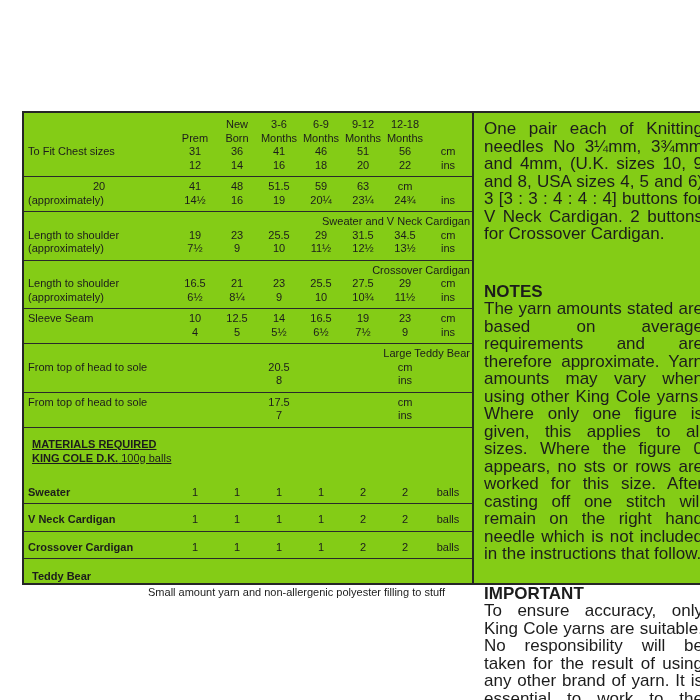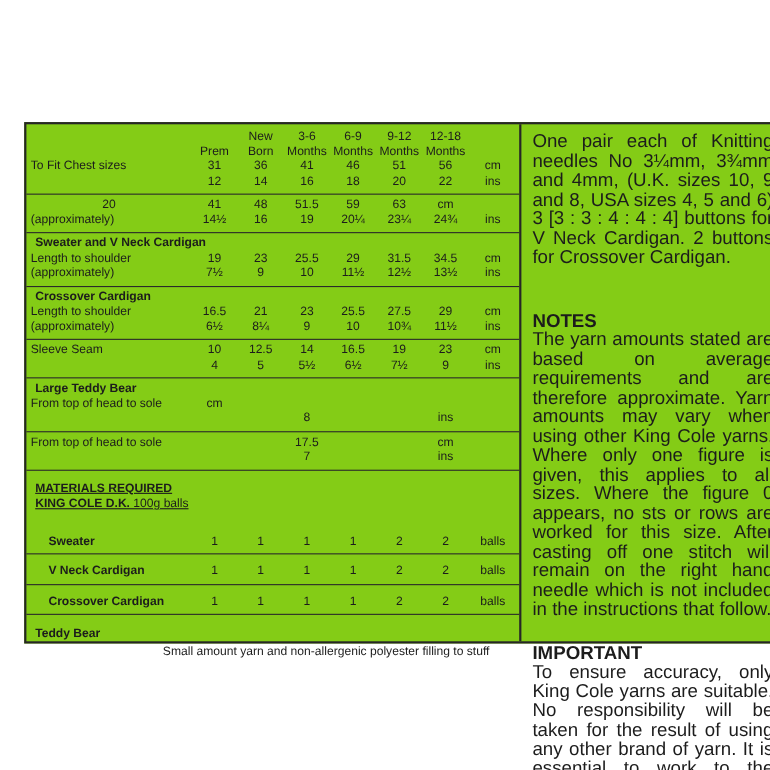--- a/index.html
+++ b/index.html
@@ -32,32 +32,32 @@
   .trow {
     display: grid;
     grid-template-columns: 150px repeat(6, 42px) 44px;
     font-size: 11px;
     line-height: 13.5px;
   }
   .cell { white-space: nowrap; }
   .cell.label { padding-left: 4px; text-align: left; }
   .cell.num  { text-align: center; }
   .cell.unit { text-align: center; }
-  .cell.title { grid-column: 1 / -1; font-weight: bold; padding-left: 8px; }
+  .cell.title { grid-column: 1 / -1; font-weight: normal; padding-left: 8px; text-align: right; }
   .cell.center-span { grid-column: 2 / 7; text-align: center; }
   .colhead { text-align: center; }
   .mat-head {
     padding: 9px 0 12px 8px;
     font-size: 11px; line-height: 14px;
     font-weight: bold;
     text-decoration: underline;
   }
   .mat-head .normal { font-weight: normal; margin-top: 20px; }
   .ball-sec { padding: 9px 0 4px 0; }
-  .ball-sec .label { font-weight: bold; margin-left: 16px; }
+  .ball-sec .label { font-weight: bold; }
   .teddy-row {
     display: grid;
     grid-template-columns: 115px 1fr;
     padding: 11px 0 0 8px;
     font-size: 11px; line-height: 13.5px;
   }
   .teddy-row .tlabel { font-weight: bold; }
   .teddy-row .tnote { text-align: center; padding-right: 26px; margin-top: 16px; }
   
   .notes-pane {
@@ -215,20 +215,21 @@
             <div class="cell num">9</div>
             <div class="cell unit">ins</div>
           </div>
         </div>
         <div class="sec">
           <div class="trow">
             <div class="cell title">Large Teddy Bear</div>
           </div>
           <div class="trow">
             <div class="cell label">From top of head to sole</div>
+            <div class="cell center-span">20.5</div>
             <div class="cell unit">cm</div>
           </div>
           <div class="trow">
             <div class="cell label"></div>
             <div class="cell center-span">8</div>
             <div class="cell unit">ins</div>
           </div>
         </div>
         <div class="sec">
           <div class="trow">

